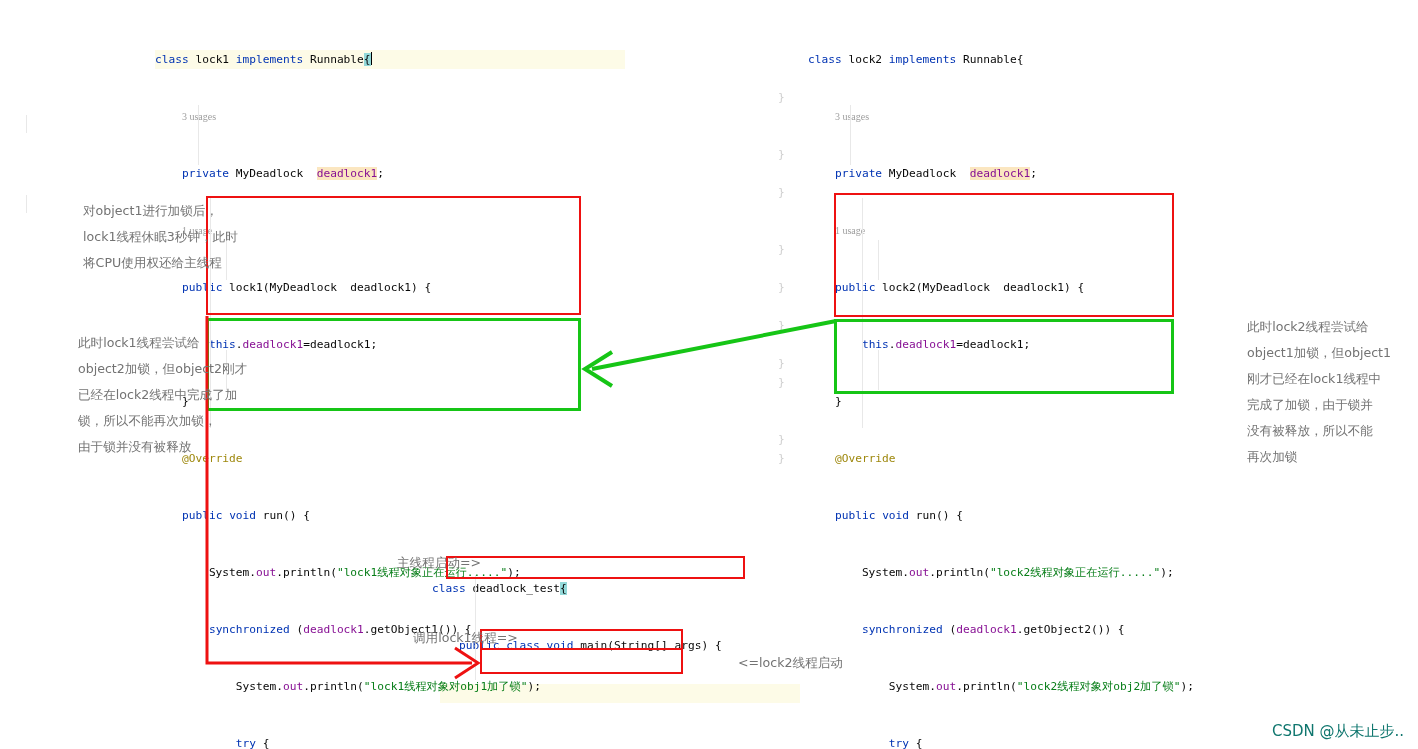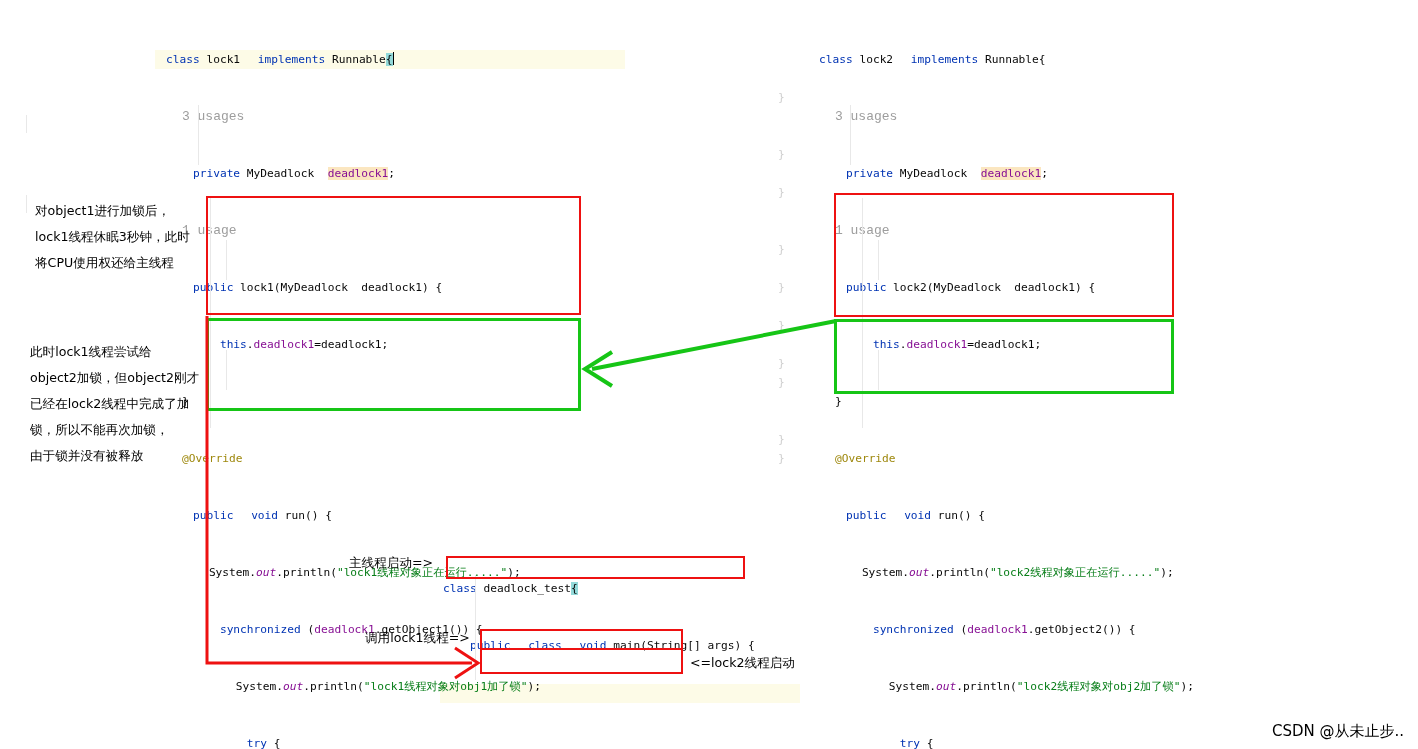--- a/index.html
+++ b/index.html
@@ -16,51 +16,52 @@
   .code{
     position:absolute;
     font-family:"DejaVu Sans Mono","Liberation Mono",monospace;
     font-size:11.2px;
     line-height:19px;
     white-space:pre;
     color:#080808;
     letter-spacing:0px;
   }
   .ln{height:19px;white-space:pre;}
-  .kw{color:#0033b3;margin-left:11px;}
+  .kw{color:#0033b3;}
   .str{color:#067d17;}
   .fld{color:#871094;}
   .ann{color:#9e880d;}
-  .stat{color:#871094;font-style:italic;}
-  .usage{color:#9d9d9d;font-family:Liberation Mono, monospace;font-size:13px;}
+  .stat{color:#871094;}
+  .usage{color:#9d9d9d;font-family:Liberation Serif, serif;font-size:10px;}
   .hl-line{background:#fdfbe7;}
   .brace-hl{background:#93d9d9;}
   .cursor{display:inline-block;width:1px;height:13px;background:#000;vertical-align:-2px;}
   .foldmark{color:#cfcfcf;}
   .indentguide{position:absolute;width:1px;background:#e8e8e8;}
 
   
   .note{
     position:absolute;
     font-family:"DejaVu Sans","Liberation Sans",sans-serif;
     font-size:12.6px;
     line-height:26px;
-    color:#000000;
+    color:#737373;
     white-space:pre;
+    margin-left:48px;
   }
 
   
   .box{position:absolute;box-sizing:border-box;background:transparent;}
   .box.red{border:2.5px solid #ee1111;}
   .box.green{border:3px solid #16c516;}
 
   
   .wm{
     position:absolute;right:14px;bottom:8px;
-    color:#000000;font-size:15px;
+    color:#0f766e;font-size:15px;
     font-family:"DejaVu Sans","Liberation Sans",sans-serif;
   }
   svg.overlay{position:absolute;left:0;top:0;width:1418px;height:749px;pointer-events:none;}
 </style>
 </head>
 <body>
 
 <div class="stage">
 
   <div class="code" id="leftcode" style="left:155px;top:12px;width:470px;">
@@ -181,23 +182,24 @@
     </g>
 
     <g>
       <polyline points="207,316 207,663 472,663" fill="none" stroke="#ee1111" stroke-width="3"></polyline>
       <polyline points="455,648 478,663 455,678" fill="none" stroke="#ee1111" stroke-width="3" stroke-linejoin="miter"></polyline>
     </g>
   </svg>
 
   <div class="note" style="left:35px;top:198px;"><span>对object1进行加锁后，</span><br><span>lock1线程休眠3秒钟，此时</span><br><span>将CPU使用权还给主线程</span></div>
 
-  <div class="note" style="left:30px;top:339px;"><span>此时lock1线程尝试给</span><br><span>object2加锁，但object2刚才</span><br><span>已经在lock2线程中完成了加</span><br><span>锁，所以不能再次加锁，</span><br><span>由于锁并没有被释放</span></div>
-
-
+  <div class="note" style="left:30px;top:330px;"><span>此时lock1线程尝试给</span><br><span>object2加锁，但object2刚才</span><br><span>已经在lock2线程中完成了加</span><br><span>锁，所以不能再次加锁，</span><br><span>由于锁并没有被释放</span></div>
+
+
+  <div class="note" style="left:1199px;top:314px;"><span>此时lock2线程尝试给</span><br><span>object1加锁，但object1</span><br><span>刚才已经在lock1线程中</span><br><span>完成了加锁，由于锁并</span><br><span>没有被释放，所以不能</span><br><span>再次加锁</span></div>
 
   <div class="note" style="left:349px;top:553px;line-height:20px;">主线程启动=&gt;</div>
   <div class="note" style="left:365px;top:628px;line-height:20px;">调用lock1线程=&gt;</div>
   <div class="note" style="left:690px;top:653px;line-height:20px;">&lt;=lock2线程启动</div>
 
   <div class="wm">CSDN @从未止步..</div>
 
 </div>
 
 </body></html>

